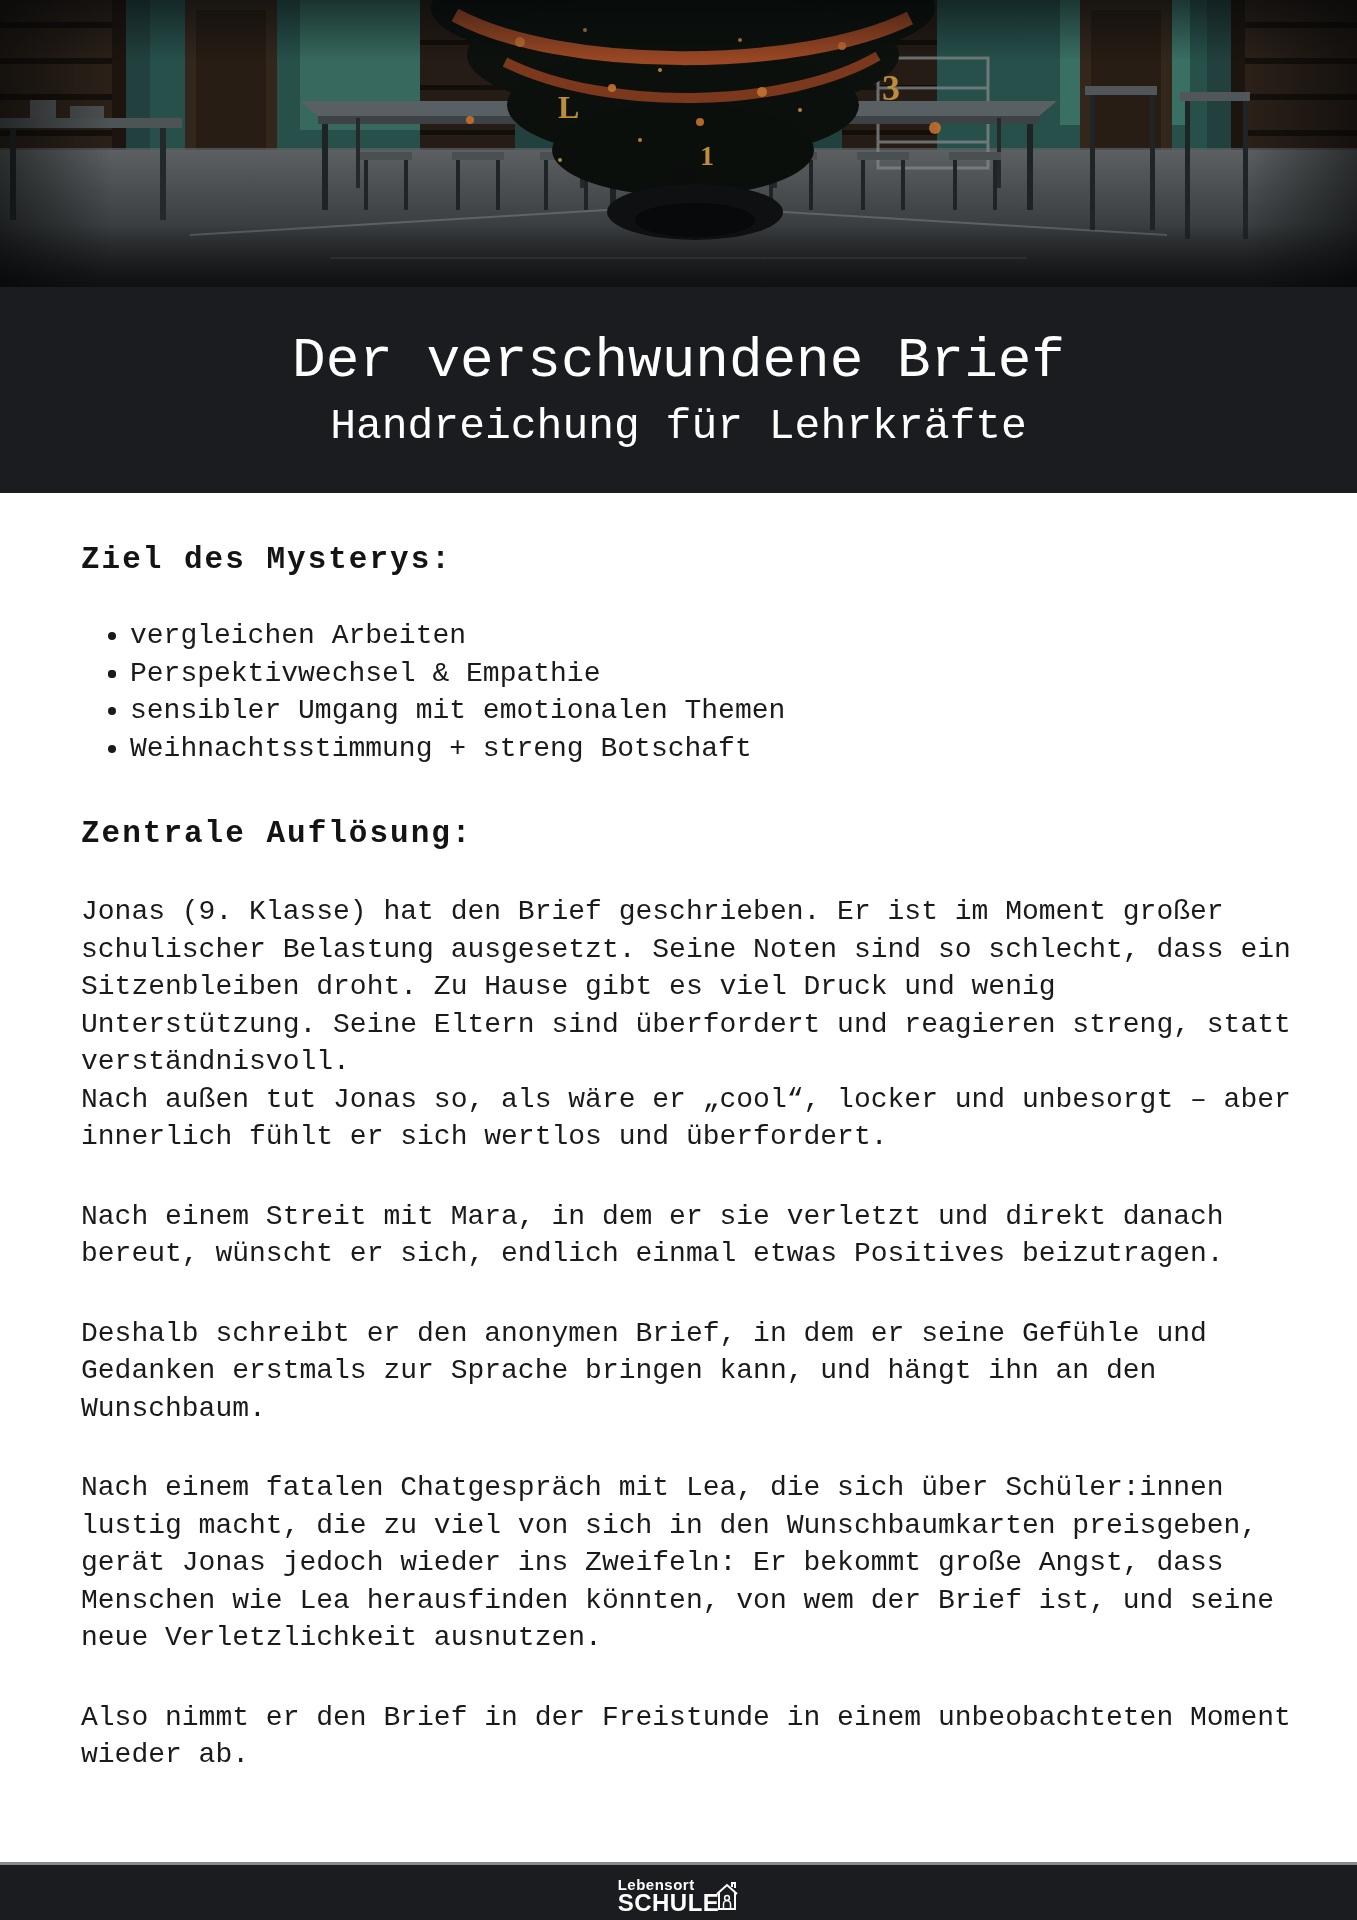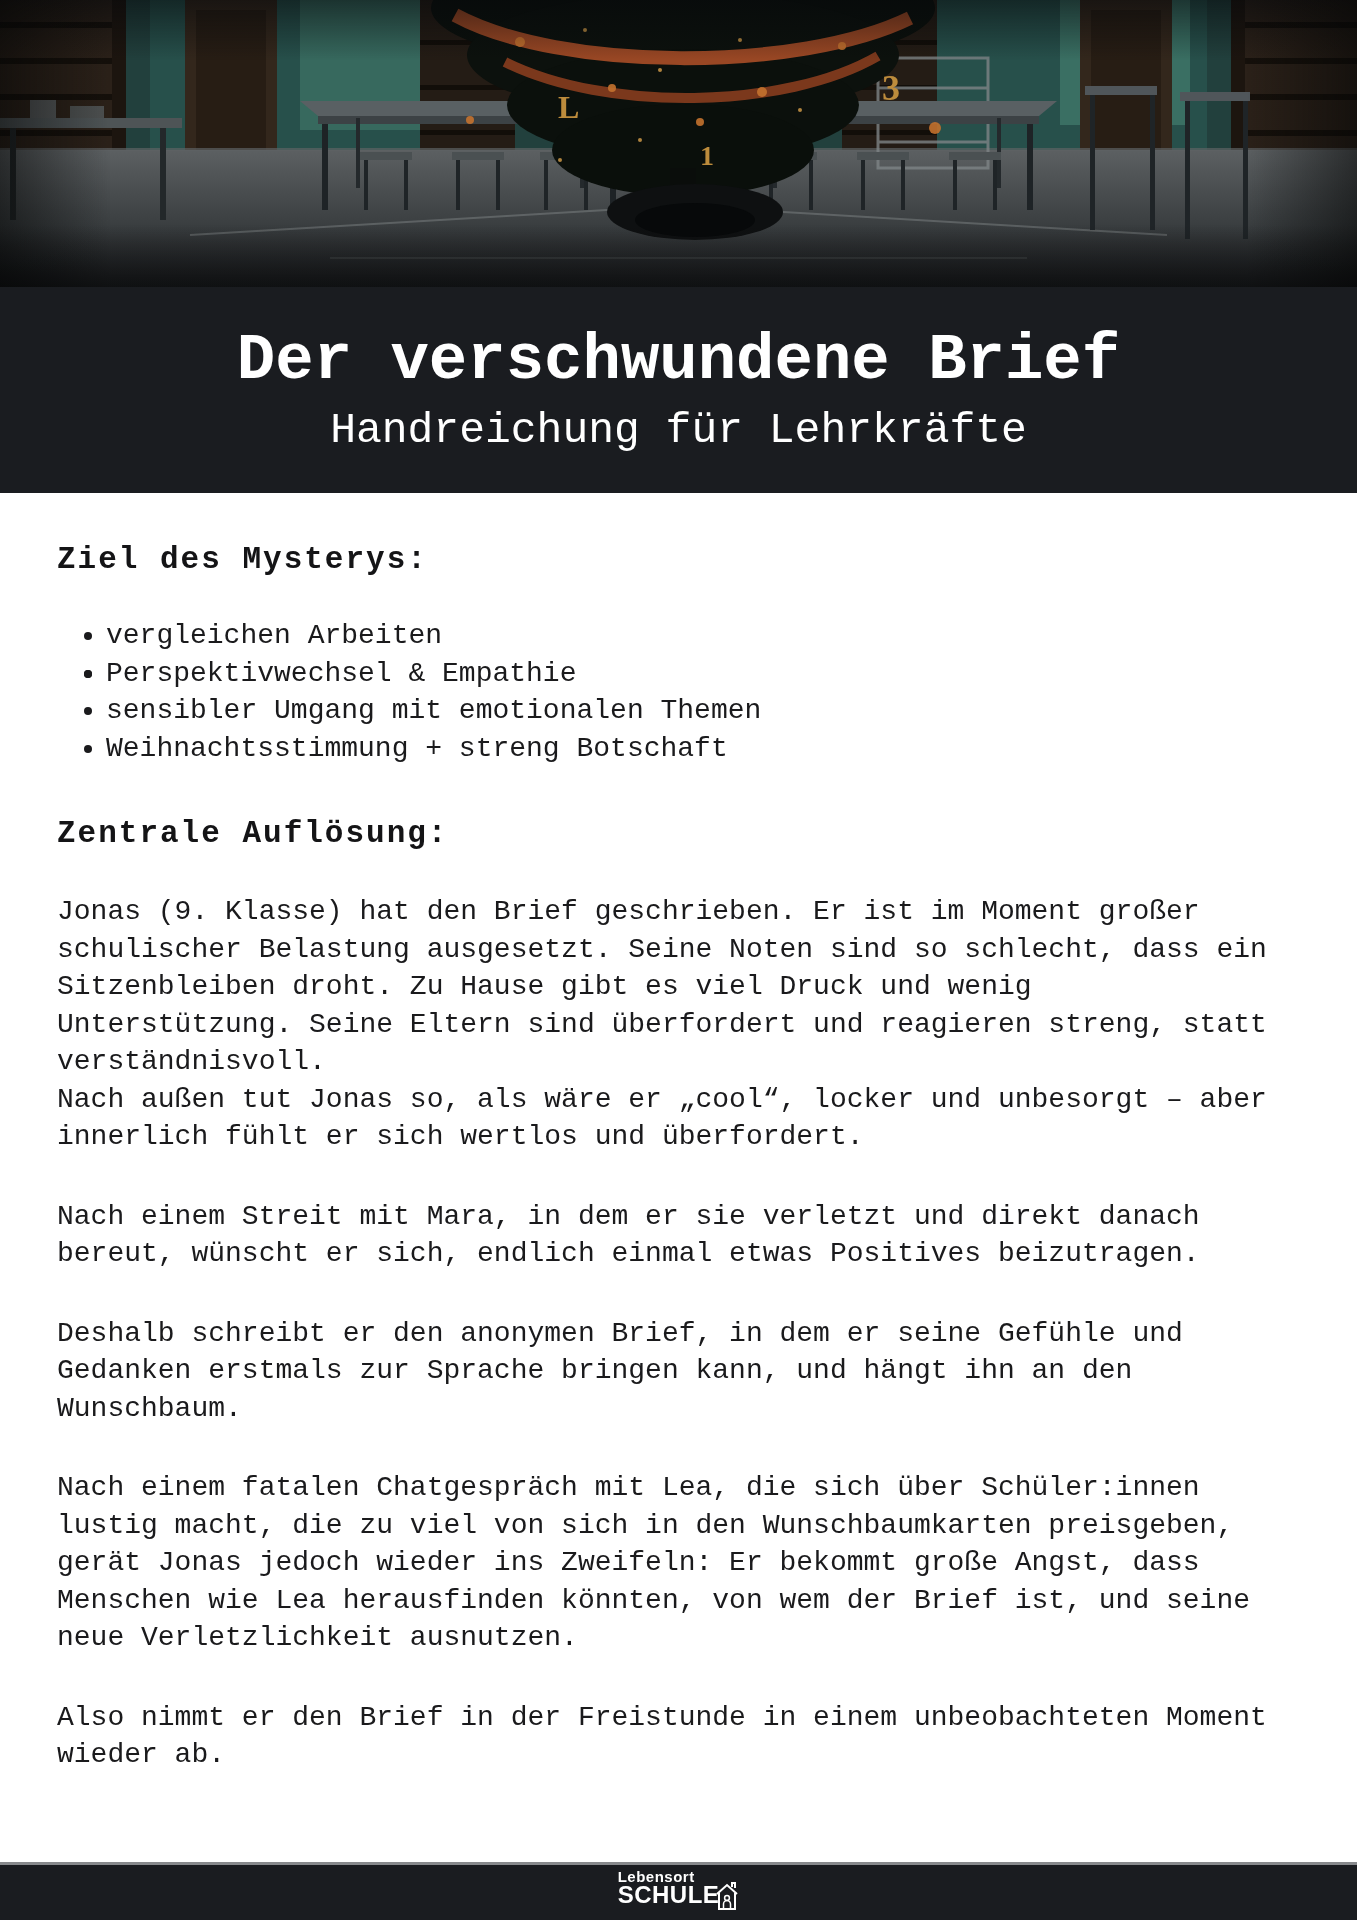--- a/index.html
+++ b/index.html
@@ -14,24 +14,24 @@
   
   .header-photo{width:1357px;height:287px;line-height:0;background:#1d2423;}
   .header-photo svg{width:100%;height:100%;display:block;}
   
   .banner{
     width:100%;height:206px;
     background:#1a1c20;
     display:flex;flex-direction:column;align-items:center;justify-content:center;
     gap:16px;color:#ffffff;
   }
-  .banner .title{font-size:64px;line-height:1;font-weight:700;white-space:nowrap;}
+  .banner .title{font-size:56px;line-height:1;font-weight:400;white-space:nowrap;}
   .banner .subtitle{font-size:43px;line-height:1;font-weight:400;white-space:nowrap;}
   
-  .content{padding:47px 55px 0 57px;}
+  .content{padding:47px 55px 0 81px;}
   .content h2{
     font-size:31px;line-height:40px;font-weight:700;
     letter-spacing:2px;margin:0 0 37px 0;color:#141416;
   }
   .content h2.resolution-h{margin-bottom:39px;}
   ul.goals{list-style:none;margin:0 0 47px 0;padding:0;}
   ul.goals li{
     position:relative;
     padding-left:49px;
     font-size:28px;line-height:37.5px;
@@ -46,21 +46,21 @@
     white-space:pre-line;
   }
   
   .footer{
     position:absolute;left:0;bottom:0;width:100%;height:55px;
     background:#1a1c20;border-top:3px solid #87898c;
     display:flex;align-items:flex-start;justify-content:center;
   }
   .logo{display:flex;align-items:flex-start;margin-top:4px;}
   .logo-text{display:flex;flex-direction:column;align-items:flex-start;color:#fff;
-    font-family:"Liberation Sans","DejaVu Sans",sans-serif;}
+    font-family:"Liberation Sans","DejaVu Sans",sans-serif;margin-top:8px;}
   .logo-lebensort{font-size:15px;font-weight:700;line-height:16px;letter-spacing:0.5px;}
   .logo-schule{font-size:24px;font-weight:700;line-height:20px;letter-spacing:0.5px;}
   .house{margin-left:-4px;margin-top:12px;}
 </style>
 </head>
 <body>
 
 <div class="page">
 
   <div class="header-photo">

